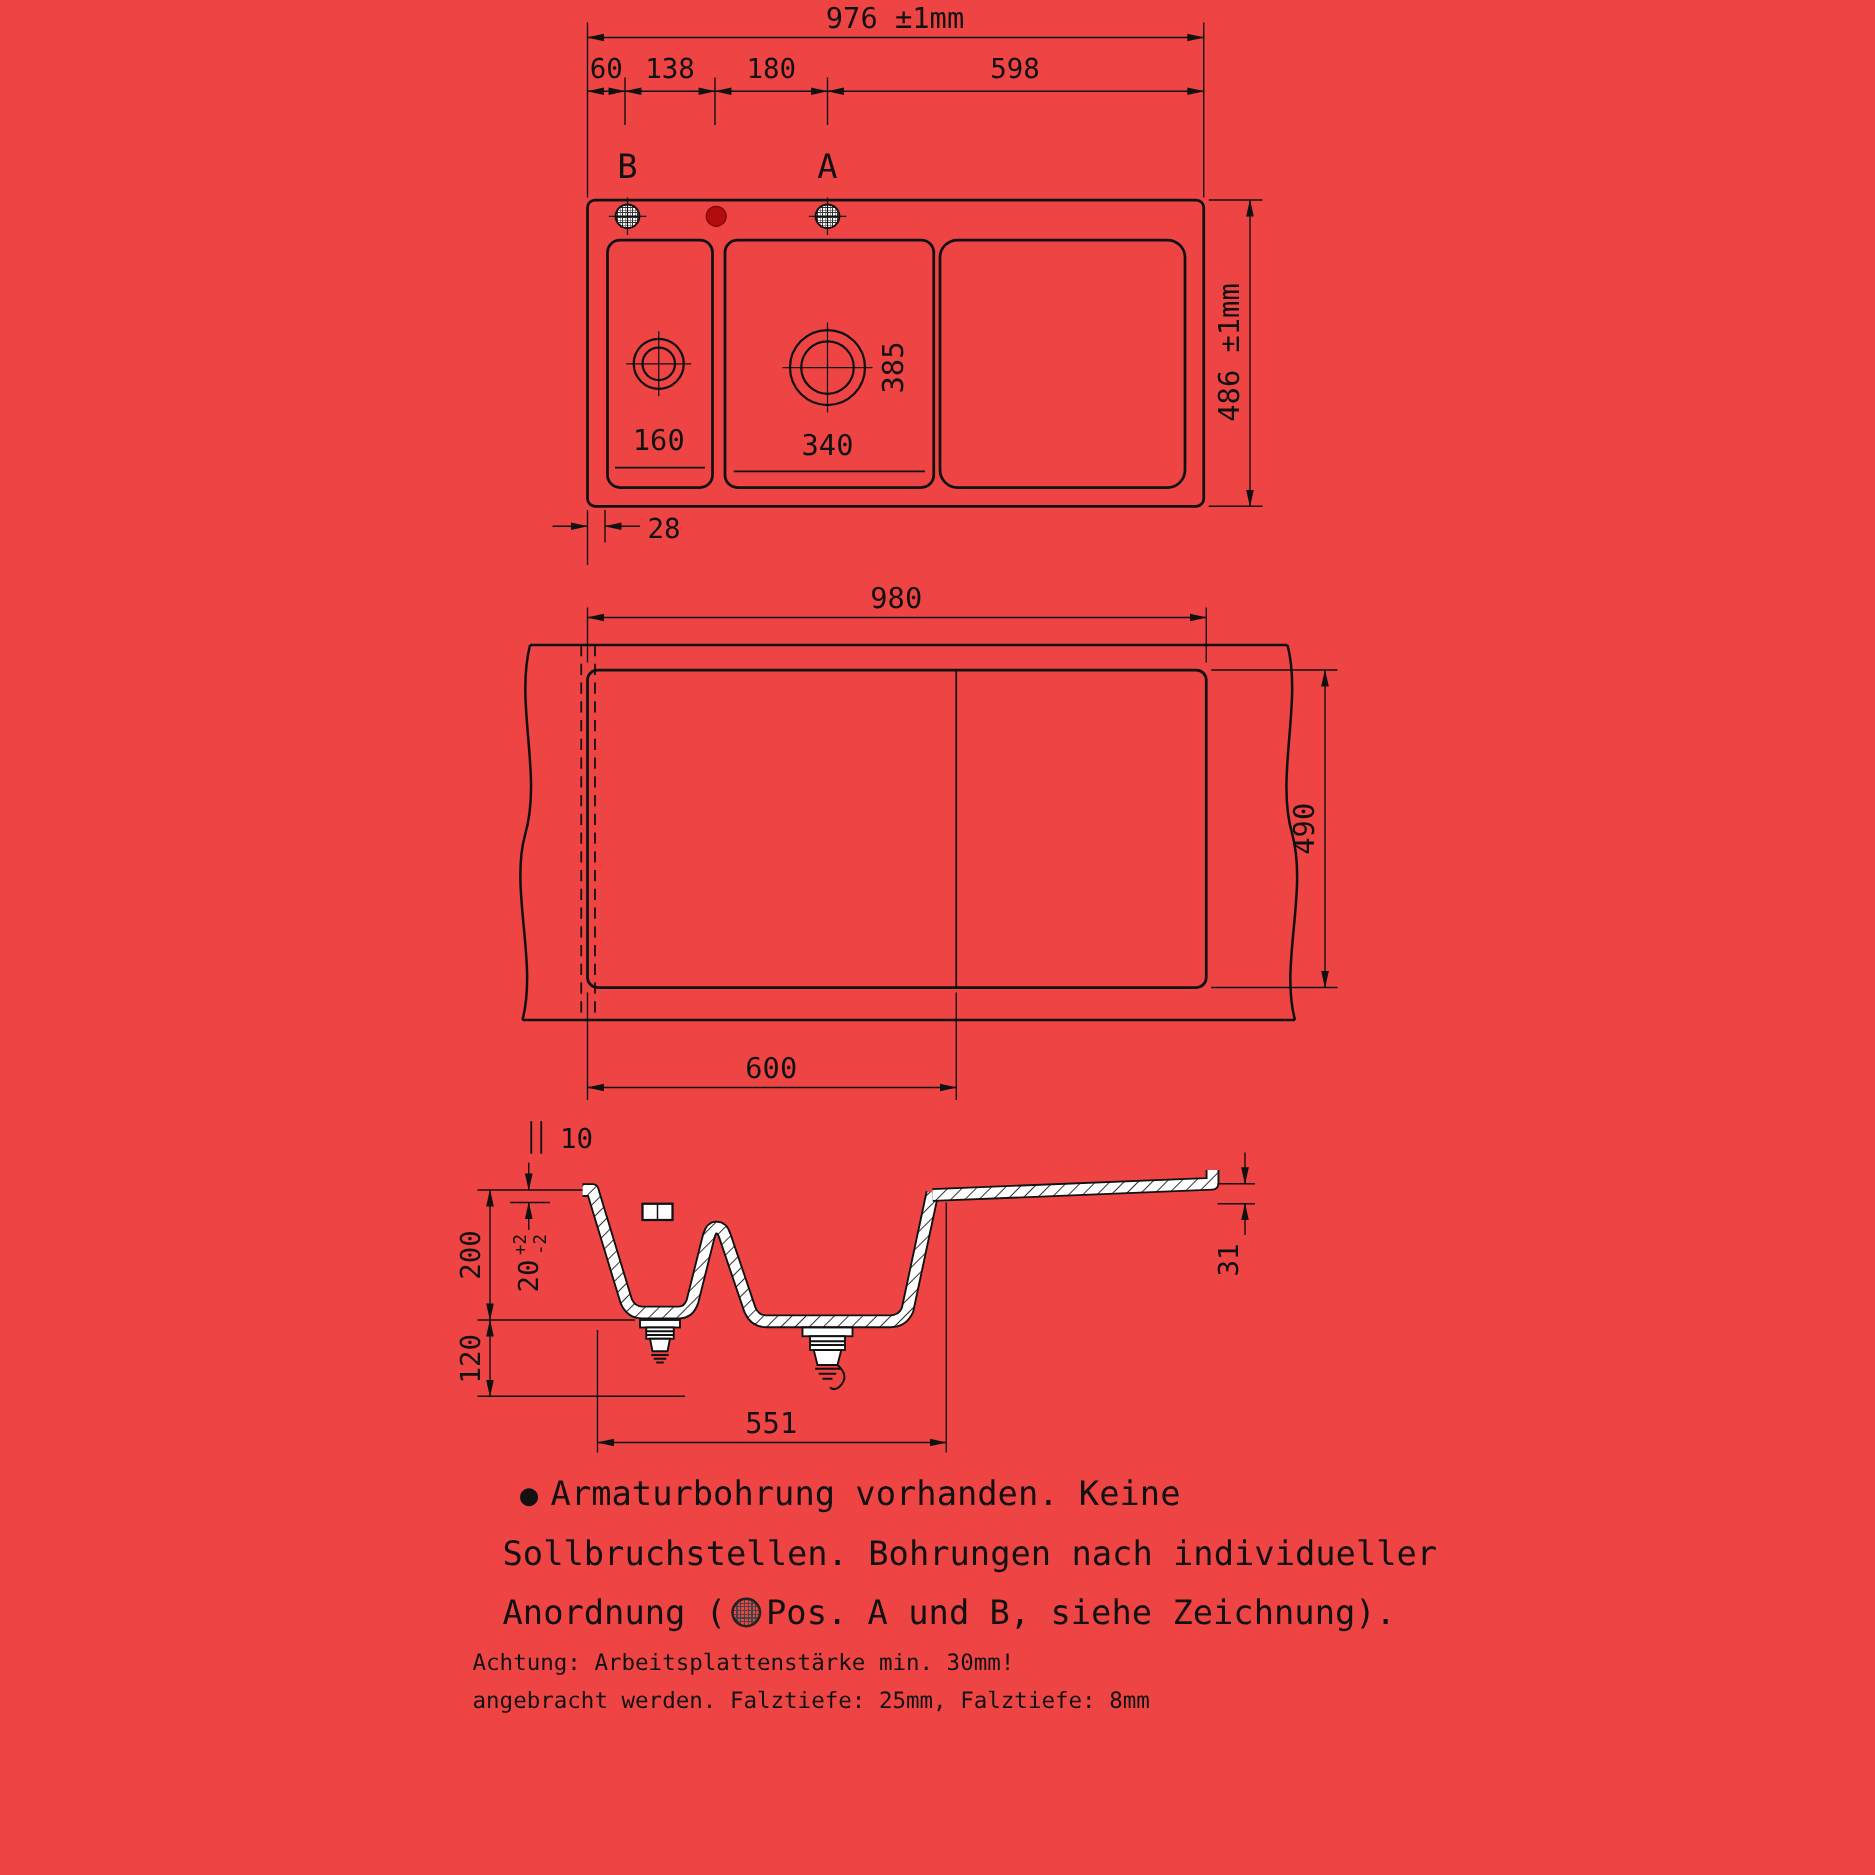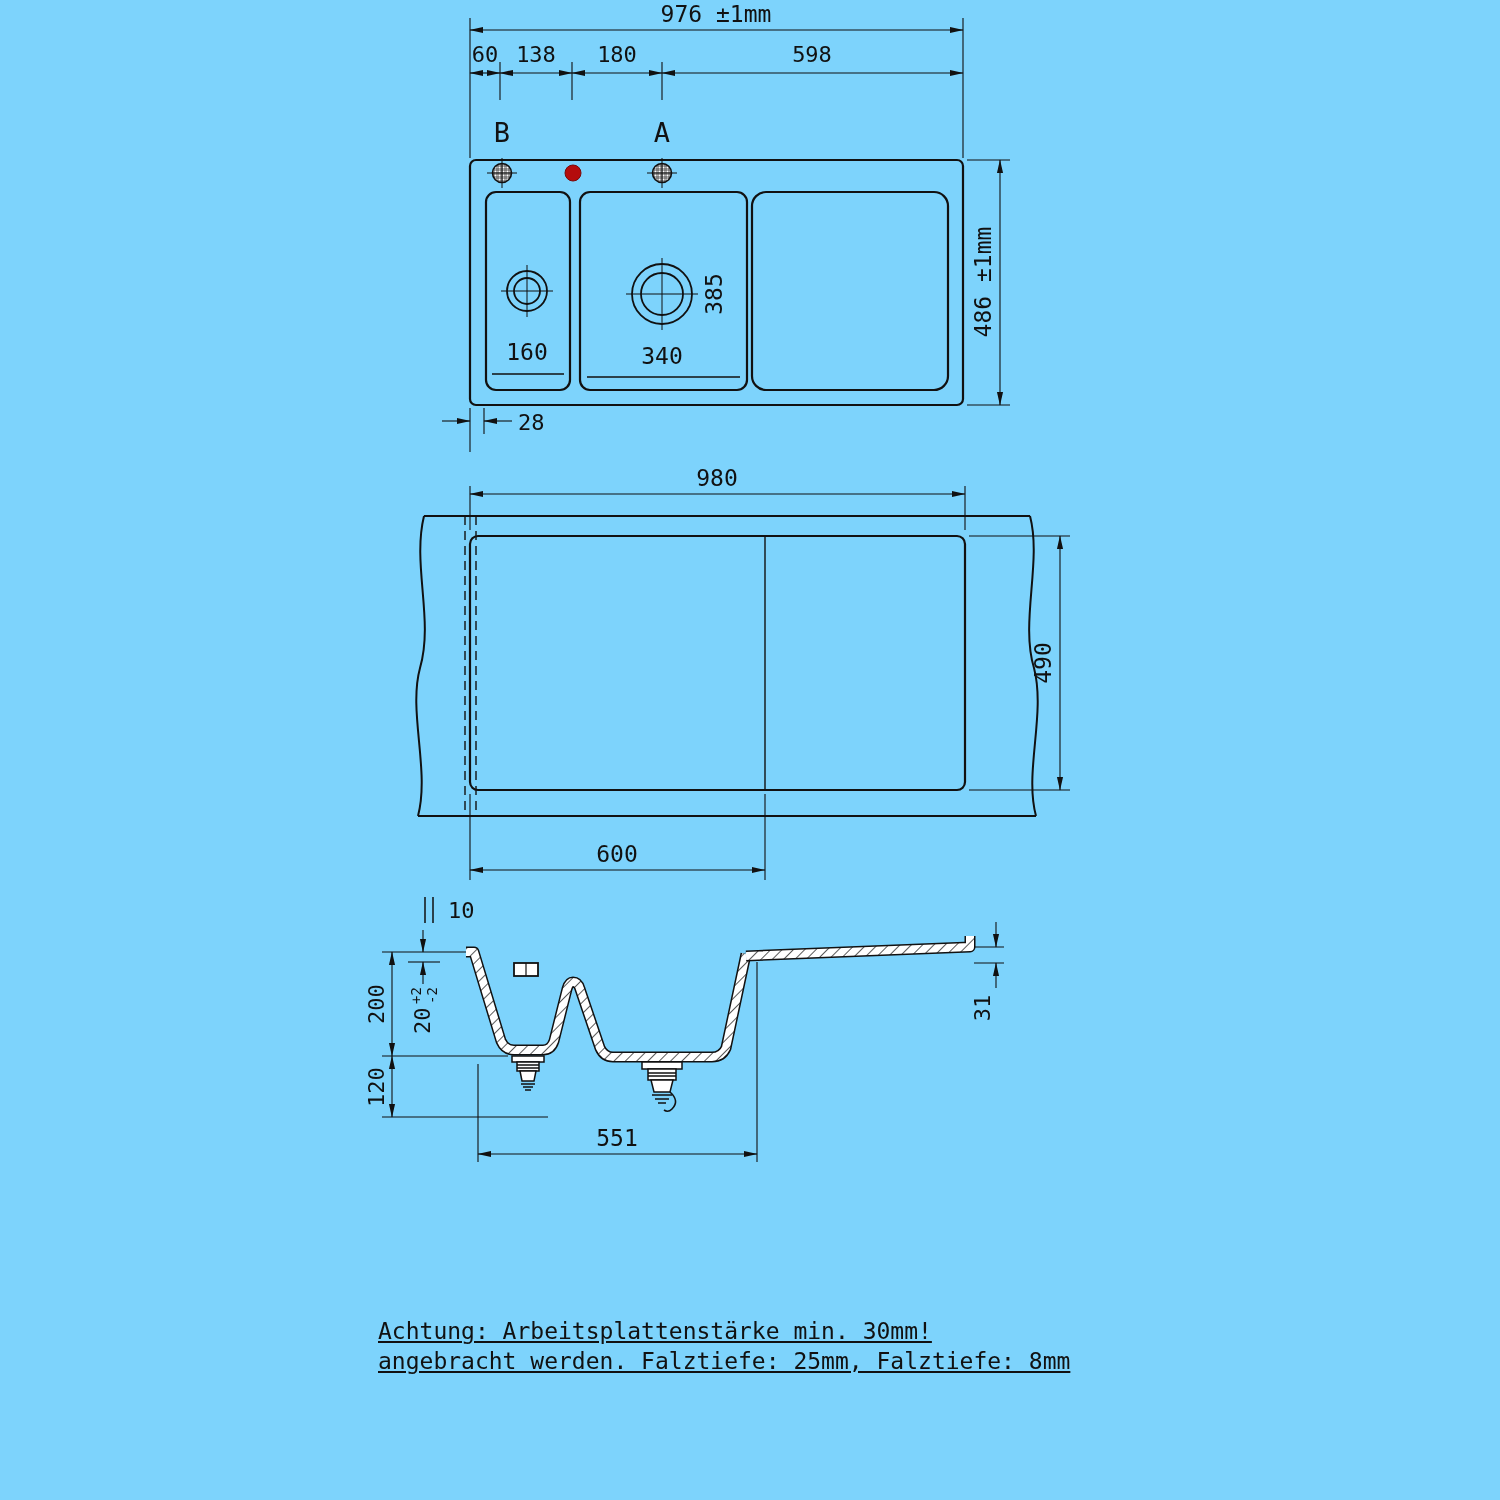--- a/index.html
+++ b/index.html
@@ -1,25 +1,25 @@
 <!DOCTYPE html>
 <html><head>
 <meta charset="utf-8">
 <style>
   html,body{margin:0;padding:0;background:#fff;}
-  #canvas{position:relative;width:1500px;height:1500px;background:#7dd3fc;overflow:hidden;
+  #canvas{position:relative;width:1500px;height:1500px;background:#ef4444;overflow:hidden;
           font-family:"DejaVu Sans Mono", monospace;color:#111;}
   svg{position:absolute;left:0;top:0;}
   svg text{font-family:"DejaVu Sans Mono", monospace;fill:#111;}
   .d{font-size:23px;}
   .s{font-size:22px;}
   .lab{font-size:27px;}
   .tol{font-size:14px;}
   .note1{position:absolute;left:402px;top:1172px;width:780px;font-size:27px;line-height:47px;white-space:nowrap;}
-  .note2{position:absolute;left:378px;top:1316px;width:900px;font-size:23px;line-height:30px;white-space:nowrap;text-decoration:underline;}
+  .note2{position:absolute;left:378px;top:1316px;width:900px;font-size:18px;line-height:30px;white-space:nowrap;}
   .bullet{display:inline-block;margin:0 10px 0 14px;font-size:24px;}
   .xicon{display:inline-block;width:20px;height:20px;border:2px solid #222;border-radius:50%;
          vertical-align:-3px;margin:0 4px;
          background-image:repeating-linear-gradient(0deg,transparent 0 2px,#444 2px 3px),
                           repeating-linear-gradient(90deg,transparent 0 2px,#444 2px 3px);}
 </style>
 </head>
 <body>
 
 <div id="canvas">
@@ -189,19 +189,24 @@
       <text class="s" x="0" y="0">20</text>
       <text class="tol" x="30" y="-9">+2</text>
       <text class="tol" x="30" y="7">-2</text>
     </g>
     <text class="s" transform="translate(384,1087) rotate(-90)" text-anchor="middle">120</text>
     <text class="s" transform="translate(990,1008) rotate(-90)" text-anchor="middle">31</text>
     <text class="d" x="617" y="1146" text-anchor="middle">551</text>
   </g>
 </svg>
 
+  <div class="note1">
+    <div><span class="bullet">●</span><span>Armaturbohrung vorhanden. Keine</span></div>
+    <div><span>Sollbruchstellen. Bohrungen nach individueller</span></div>
+    <div><span>Anordnung (</span><span class="xicon"></span><span>Pos. A und B, siehe Zeichnung).</span></div>
+  </div>
 
   <div class="note2">
     <div>Achtung: Arbeitsplattenstärke min. 30mm!</div>
     <div>angebracht werden. Falztiefe: 25mm, Falztiefe: 8mm</div>
   </div>
 
 </div>
 
 </body></html>

